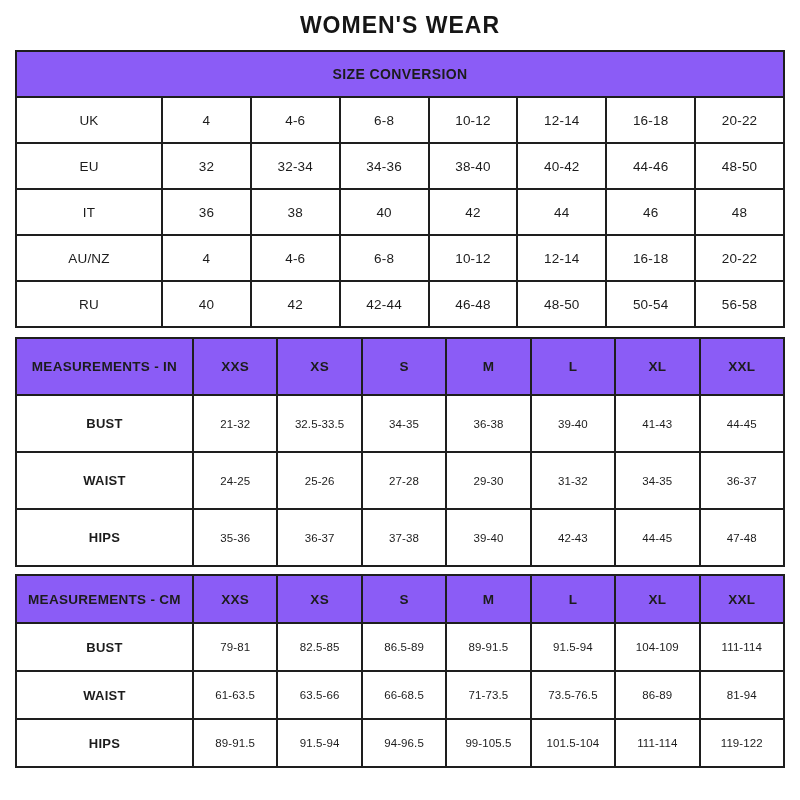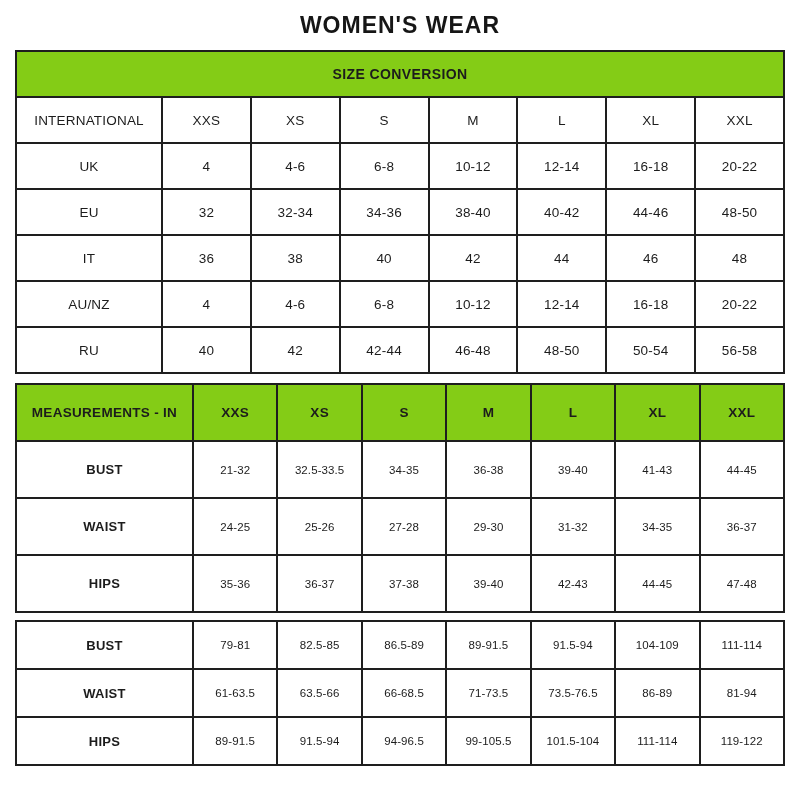--- a/index.html
+++ b/index.html
@@ -32,21 +32,21 @@
     table-layout: fixed;
   }
   table.tbl td, table.tbl th {
     border: 2px solid #1e1e1e;
     text-align: center;
     vertical-align: middle;
     padding: 0 2px;
     overflow: hidden;
   }
   .gray-cell {
-    background: #84cc16;
+    background: #8b5cf6;
   }
   
   .t1 tr { height: 46px; }
   .t1 .title-cell {
     font-size: 14px;
     font-weight: 700;
     letter-spacing: 0.4px;
   }
   .t1 td {
     font-size: 13.5px;
@@ -89,30 +89,20 @@
         <col>
         <col>
         <col>
         <col>
         <col>
         <col>
     </colgroup>
     <tbody>
         <tr>
           <th class="title-cell gray-cell" colspan="8">SIZE CONVERSION</th>
-        </tr>
-        <tr>
-          <td>INTERNATIONAL</td>
-          <td>XXS</td>
-          <td>XS</td>
-          <td>S</td>
-          <td>M</td>
-          <td>L</td>
-          <td>XL</td>
-          <td>XXL</td>
         </tr>
         <tr>
           <td class="lbl">UK</td>
           <td class="val">4</td>
           <td class="val">4-6</td>
           <td class="val">6-8</td>
           <td class="val">10-12</td>
           <td class="val">12-14</td>
           <td class="val">16-18</td>
           <td class="val">20-22</td>
@@ -225,20 +215,30 @@
       <col>
         <col>
         <col>
         <col>
         <col>
         <col>
         <col>
     </colgroup>
     <tbody>
         <tr>
+          <th class="gray-cell">MEASUREMENTS - CM</th>
+          <th class="gray-cell">XXS</th>
+          <th class="gray-cell">XS</th>
+          <th class="gray-cell">S</th>
+          <th class="gray-cell">M</th>
+          <th class="gray-cell">L</th>
+          <th class="gray-cell">XL</th>
+          <th class="gray-cell">XXL</th>
+        </tr>
+        <tr>
           <td class="lbl">BUST</td>
           <td class="val">79-81</td>
           <td class="val">82.5-85</td>
           <td class="val">86.5-89</td>
           <td class="val">89-91.5</td>
           <td class="val">91.5-94</td>
           <td class="val">104-109</td>
           <td class="val">111-114</td>
         </tr>
         <tr>

